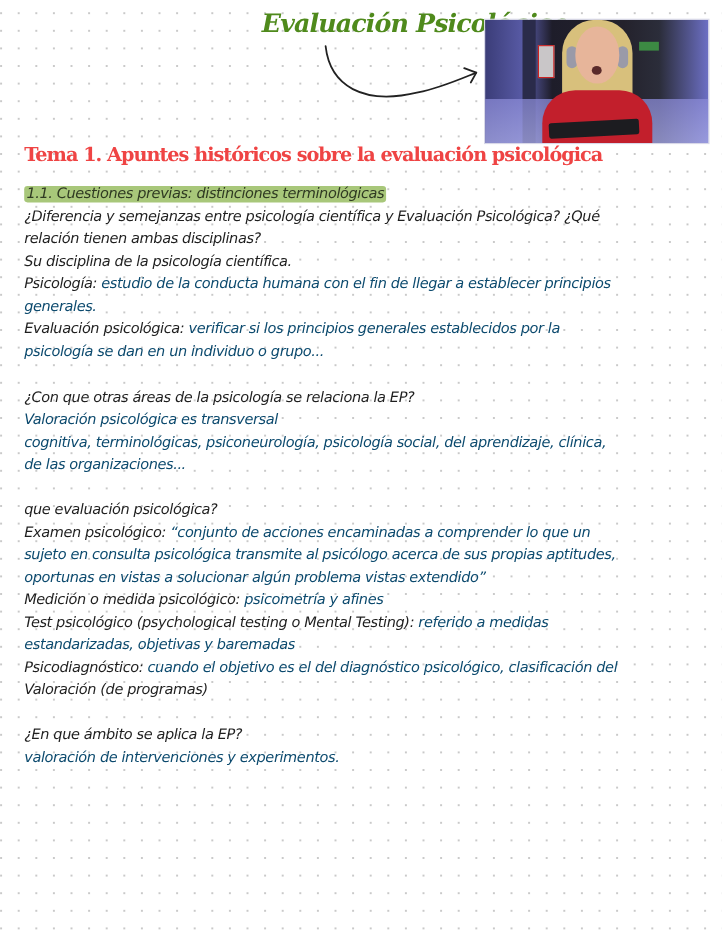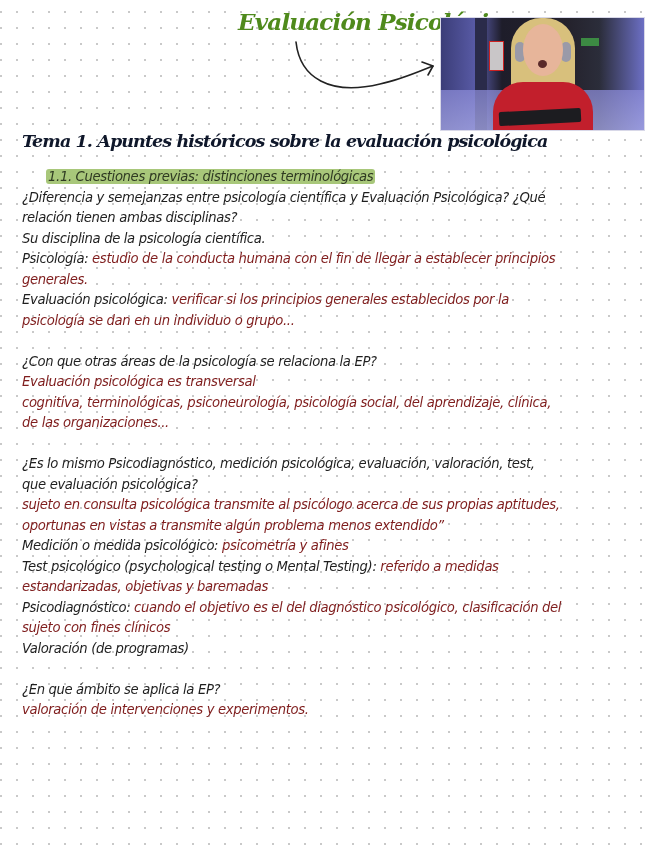--- a/index.html
+++ b/index.html
@@ -29,31 +29,31 @@
   .gif .hair { position:absolute; left:70px; top:0; width:64px; height:100px; border-radius:30px 30px 10px 10px; background:#d8c07c; }
   .gif .face { position:absolute; left:82px; top:6px; width:40px; height:52px; border-radius:50%; background:#e7b59a; }
   .gif .mouth { position:absolute; left:97px; top:42px; width:9px; height:8px; border-radius:50%; background:#5a2a2a; }
   .gif .phones-l { position:absolute; left:74px; top:24px; width:10px; height:20px; border-radius:5px; background:#9a9aa8; }
   .gif .phones-r { position:absolute; left:120px; top:24px; width:10px; height:20px; border-radius:5px; background:#9a9aa8; }
   .gif .shirt { position:absolute; left:52px; top:64px; width:100px; height:60px; border-radius:30px 30px 0 0; background:#c21f2c; }
   .gif .tablet { position:absolute; left:58px; top:92px; width:82px; height:14px; background:#1c1c20; transform:rotate(-3deg); border-radius:2px; }
 
   .tema {
     position:absolute; left:22px; top:131px; white-space:nowrap;
-    font-family:"DejaVu Serif", serif; font-style:italic; font-weight:bold;
-    font-size:17.5px; color:#0f172a; letter-spacing:-0.9px;
+    font-family:"DejaVu Serif", serif; font-weight:bold;
+    font-size:17.5px; color:#ef4444; letter-spacing:-0.9px;
   }
   .content { position:absolute; left:22px; top:167px; width:620px; }
   .line {
     font-family:"DejaVu Sans", sans-serif; font-style:italic;
     font-size:13.2px; line-height:20.5px; color:#1f1f1f; white-space:nowrap;
     letter-spacing:-0.35px;
   }
-  .hl { background:#a8c77a; border-radius:3px; padding:0 2px; color:#2f3a22;margin-left:24px; }
-  .blue { color:#7f1d1d; }
+  .hl { background:#a8c77a; border-radius:3px; padding:0 2px; color:#2f3a22; }
+  .blue { color:#0c4a6e; }
   .gap { height:20.5px; }
 </style>
 </head>
 <body>
 
 <div class="page-title">Evaluación Psicológica</div>
 
 <svg class="arrow" width="150" height="60" viewBox="0 0 150 60">
   <path d="M6 4 C 10 40, 40 58, 90 46 C 110 42, 128 34, 143 28" fill="none" stroke="#222" stroke-width="1.6" stroke-linecap="round"></path>
   <path d="M132 24 L143 28 L138 37" fill="none" stroke="#222" stroke-width="1.6" stroke-linecap="round" stroke-linejoin="round"></path>
@@ -81,32 +81,31 @@
   <div class="line">¿Diferencia y semejanzas entre psicología científica y Evaluación Psicológica? ¿Qué</div>
   <div class="line">relación tienen ambas disciplinas?</div>
   <div class="line">Su disciplina de la psicología científica.</div>
   <div class="line"><span>Psicología: </span><span class="blue">estudio de la conducta humana con el fin de llegar a establecer principios</span></div>
   <div class="line blue">generales.</div>
   <div class="line"><span>Evaluación psicológica: </span><span class="blue">verificar si los principios generales establecidos por la</span></div>
   <div class="line blue">psicología se dan en un individuo o grupo...</div>
 
   <div class="gap"></div>
   <div class="line">¿Con que otras áreas de la psicología se relaciona la EP?</div>
-  <div class="line blue">Evaluación psicológica es transversal</div>
+  <div class="line blue">Valoración psicológica es transversal</div>
   <div class="line blue">cognitiva, terminológicas, psiconeurología, psicología social, del aprendizaje, clínica,</div>
   <div class="line blue">de las organizaciones...</div>
 
   <div class="gap"></div>
-  <div class="line">¿Es lo mismo Psicodiagnóstico, medición psicológica, evaluación, valoración, test,</div>
   <div class="line">que evaluación psicológica?</div>
+  <div class="line"><span>Examen psicológico: </span><span class="blue">“conjunto de acciones encaminadas a comprender lo que un</span></div>
   <div class="line blue">sujeto en consulta psicológica transmite al psicólogo acerca de sus propias aptitudes,</div>
-  <div class="line blue">oportunas en vistas a transmite algún problema menos extendido”</div>
+  <div class="line blue">oportunas en vistas a solucionar algún problema vistas extendido”</div>
   <div class="line"><span>Medición o medida psicológico: </span><span class="blue">psicometría y afines</span></div>
   <div class="line"><span>Test psicológico (psychological testing o Mental Testing): </span><span class="blue">referido a medidas</span></div>
   <div class="line blue">estandarizadas, objetivas y baremadas</div>
   <div class="line"><span>Psicodiagnóstico: </span><span class="blue">cuando el objetivo es el del diagnóstico psicológico, clasificación del</span></div>
-  <div class="line blue">sujeto con fines clínicos</div>
   <div class="line">Valoración (de programas)</div>
 
   <div class="gap"></div>
   <div class="line">¿En que ámbito se aplica la EP?</div>
   <div class="line blue">valoración de intervenciones y experimentos.</div>
 </div>
 
 </body></html>

